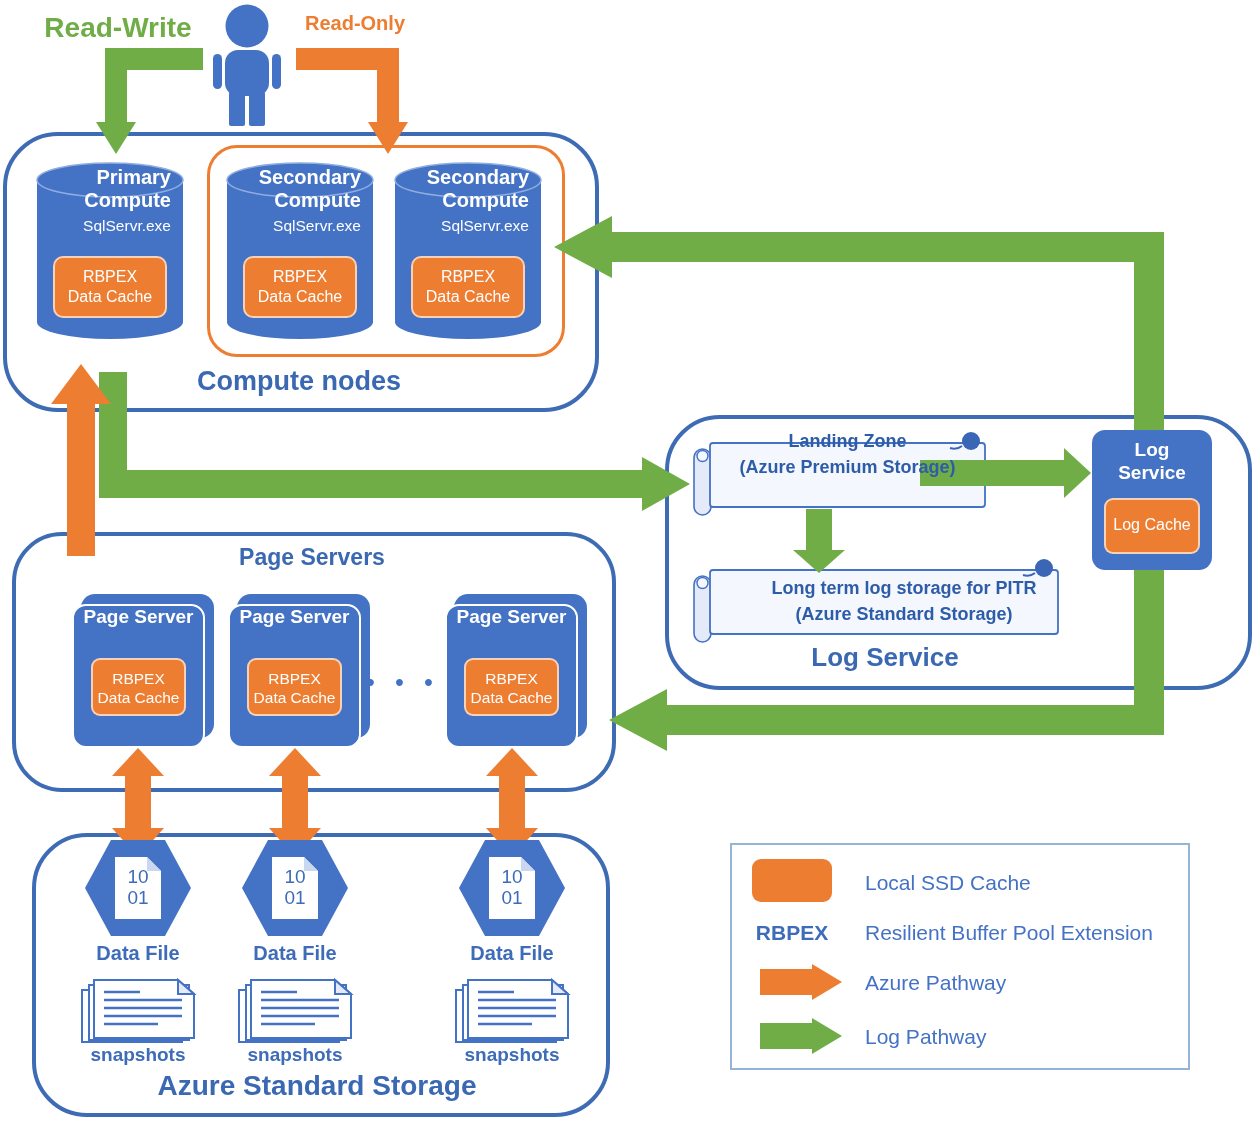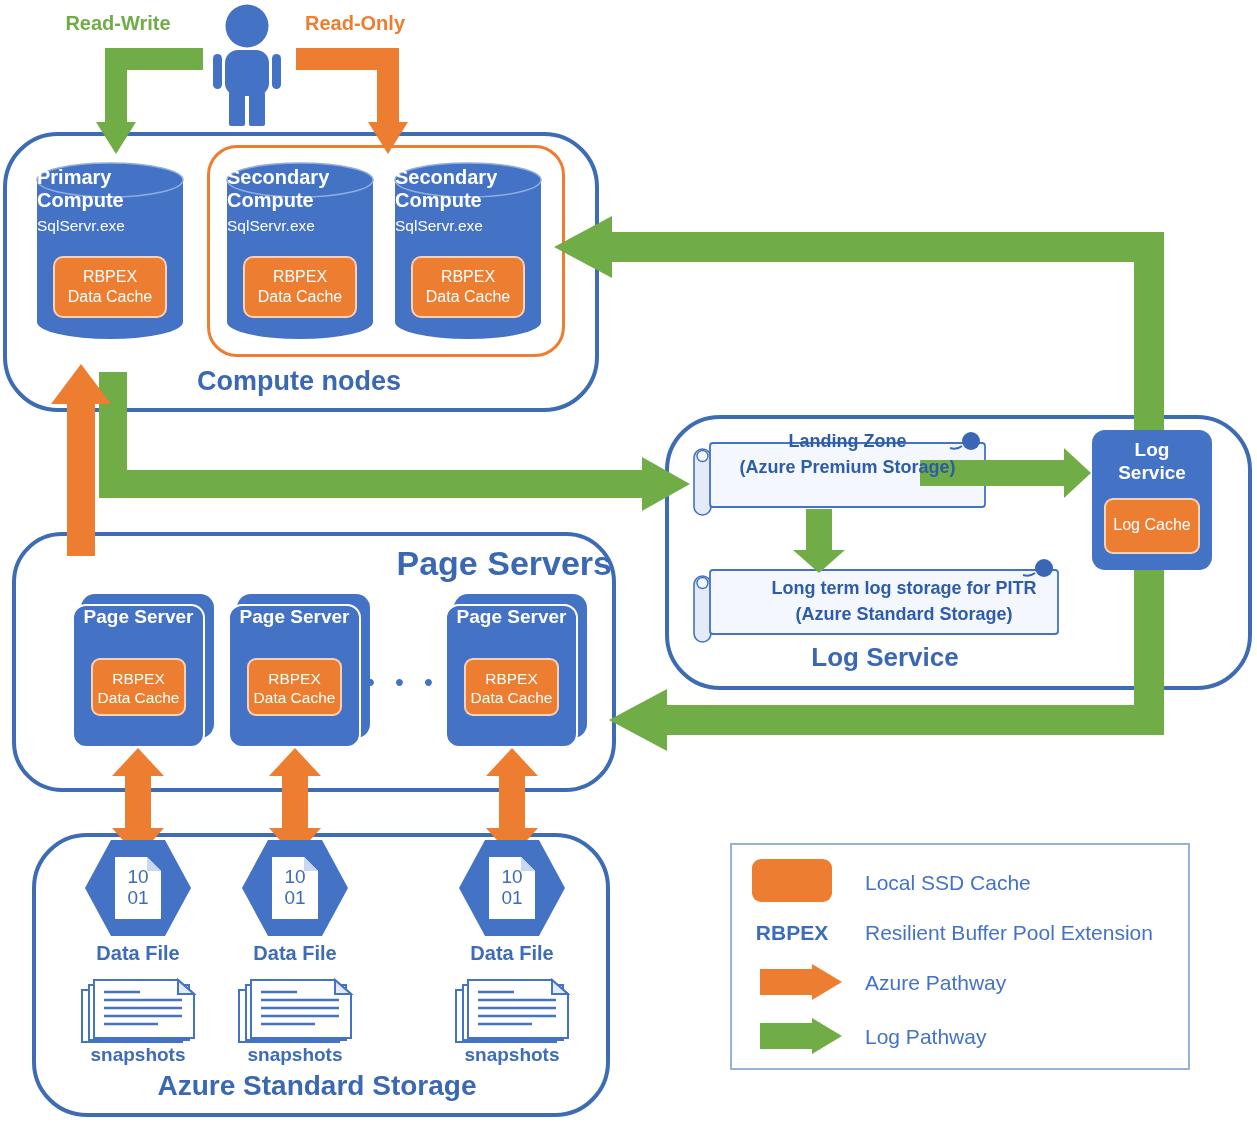--- a/index.html
+++ b/index.html
@@ -6,21 +6,21 @@
   .stage{position:relative;width:1257px;height:1128px;background:#fff;overflow:hidden;
          font-family:"Liberation Sans",sans-serif;}
   
   .container{position:absolute;border:4px solid #3E6CB4;background:transparent;z-index:1;}
   .legendbox{position:absolute;border:2px solid #95B3D7;background:#fff;z-index:1;}
   .orangebox{position:absolute;border:3px solid #ED7D31;background:transparent;z-index:1;border-radius:30px;}
   svg.layer{position:absolute;left:0;top:0;z-index:2;}
   .content{z-index:3;}
   
   .title{position:absolute;z-index:3;color:#3A68B2;font-weight:bold;text-align:center;}
-  .cyl-text{position:absolute;z-index:3;width:134px;text-align:left;color:#fff;}
+  .cyl-text{position:absolute;z-index:3;width:134px;text-align:right;color:#fff;}
   .cyl-t{font-size:20px;font-weight:bold;line-height:23px;}
   .cyl-p{font-size:15.5px;line-height:22px;margin-top:3px;}
   .cachebox{position:absolute;z-index:3;background:#ED7D31;border:2px solid rgba(255,255,255,0.65);
             border-radius:10px;box-sizing:border-box;text-align:center;color:#fff;}
   .cache-l{font-size:16px;line-height:20px;}
   .card-back{position:absolute;z-index:3;background:#4472C4;border-radius:14px;}
   .card{position:absolute;z-index:3;background:#4472C4;border-radius:14px;border:2px solid #fff;box-sizing:border-box;}
   .card-title{text-align:center;color:#fff;font-weight:bold;font-size:19px;}
   .scroll-text{position:absolute;z-index:3;text-align:center;color:#2D5CA8;font-weight:bold;font-size:18px;line-height:26px;}
   .logbox{position:absolute;z-index:3;background:#4472C4;border-radius:13px;}
@@ -194,21 +194,21 @@
     <g>
       <path d="M760 982 H812" stroke="#ED7D31" stroke-width="26" fill="none"></path>
       <polygon points="812,964 812,1000 842,982" fill="#ED7D31"></polygon>
     </g>
     <g>
       <path d="M760 1036 H812" stroke="#70AD47" stroke-width="26" fill="none"></path>
       <polygon points="812,1018 812,1054 842,1036" fill="#70AD47"></polygon>
     </g>
   </svg>
 
-  <div class="title" style="left:43px;top:12px;width:150px;font-size:20px;color:#70AD47;">Read-Write</div>
+  <div class="title" style="left:43px;top:12px;width:150px;font-size:28px;color:#70AD47;">Read-Write</div>
   <div class="title" style="left:280px;top:12px;width:150px;font-size:20px;color:#ED7D31;">Read-Only</div>
 
   <div class="cyl-text content" style="left:37px;top:166px;">
     <div class="cyl-t">Primary</div>
     <div class="cyl-t">Compute</div>
     <div class="cyl-p">SqlServr.exe</div>
   </div>
   <div class="cachebox" style="left:53px;top:256px;width:114px;height:62px;padding-top:9px;">
     <div class="cache-l">RBPEX</div>
     <div class="cache-l">Data Cache</div>
@@ -229,21 +229,21 @@
     <div class="cyl-t">Compute</div>
     <div class="cyl-p">SqlServr.exe</div>
   </div>
   <div class="cachebox" style="left:411px;top:256px;width:114px;height:62px;padding-top:9px;">
     <div class="cache-l">RBPEX</div>
     <div class="cache-l">Data Cache</div>
   </div>
 
   <div class="title" style="left:3px;top:366px;width:592px;font-size:27px;">Compute nodes</div>
 
-  <div class="title" style="left:12px;top:544px;width:600px;font-size:34px;text-align:right;">Page Servers</div>
+  <div class="title" style="left:12px;top:544px;width:600px;font-size:23px;">Page Servers</div>
 
   <div class="card-back" style="left:81px;top:594px;width:133px;height:144px;"></div>
   <div class="card" style="left:72px;top:604px;width:133px;height:144px;">
     <div class="card-title">Page Server</div>
   </div>
   <div class="cachebox" style="left:91px;top:658px;width:95px;height:58px;padding-top:9px;border-radius:9px;">
     <div style="font-size:15.5px;line-height:19px;">RBPEX</div>
     <div style="font-size:15.5px;line-height:19px;">Data Cache</div>
   </div>
 

